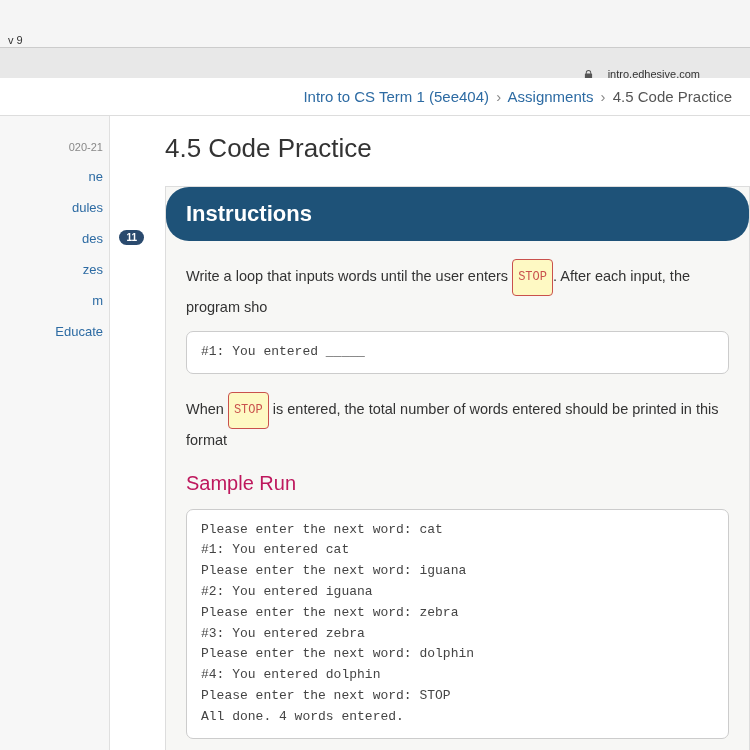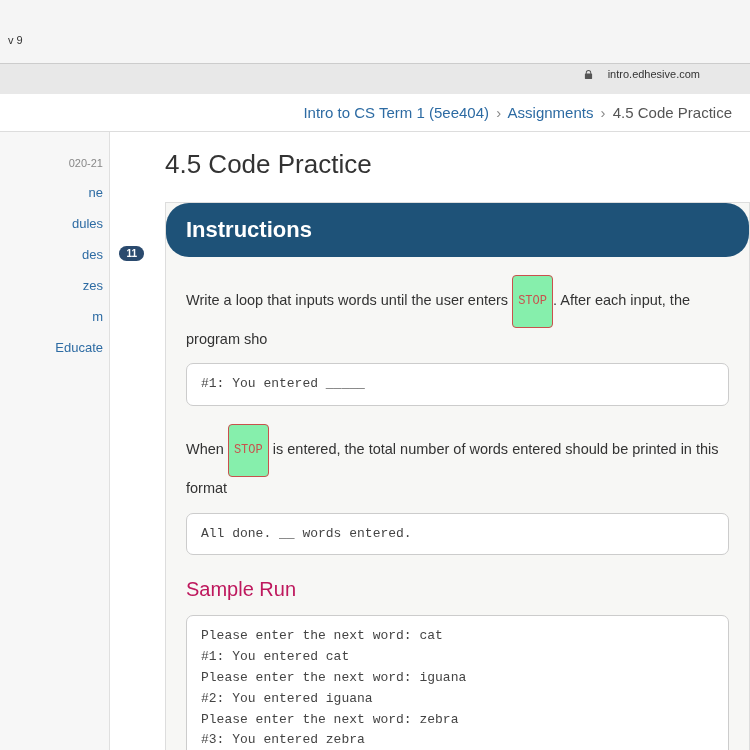--- a/index.html
+++ b/index.html
@@ -6,21 +6,21 @@
     body {
       font-family: -apple-system, BlinkMacSystemFont, "Segoe UI", Helvetica, Arial, sans-serif;
       background: #e8e8e8;
       width: 750px;
       height: 750px;
       overflow: hidden;
       position: relative;
     }
     .browser-chrome {
       background: #f5f5f5;
-      height: 64px;
+      height: 48px;
       position: relative;
       border-bottom: 1px solid #ccc;
     }
     .tab {
       position: absolute;
       top: 30px;
       left: 0;
       font-size: 11px;
       color: #333;
       padding: 4px 8px;
@@ -119,24 +119,24 @@
       font-size: 14.5px;
       color: #333;
       line-height: 1.6;
     }
     .instructions-body p { margin-bottom: 12px; }
     .stop-badge {
       display: inline-block;
       border: 1px solid #c9514d;
       color: #c9514d;
       border-radius: 4px;
-      padding: 16px 5px;
+      padding: 8px 5px;
       font-family: "Courier New", monospace;
       font-size: 12px;
-      background: #86efac;
+      background: #fef9c3;
       vertical-align: middle;
     }
     .code-block {
       background: #fff;
       border: 1px solid #ccc;
       border-radius: 7px;
       padding: 10px 14px;
       font-family: "Courier New", monospace;
       font-size: 13px;
       color: #444;
@@ -207,21 +207,20 @@
         <p>
           <span>Write a loop that inputs words until the user enters </span><span class="stop-badge">STOP</span><span>. After each input, the program sho</span>
         </p>
 
         <div class="code-block">#1: You entered _____</div>
 
         <p>
           <span>When </span><span class="stop-badge">STOP</span><span> is entered, the total number of words entered should be printed in this format</span>
         </p>
 
-        <div class="code-block">All done. __ words entered.</div>
 
         <div class="subheading">Sample Run</div>
 
         <div class="code-block">Please enter the next word: cat
 #1: You entered cat
 Please enter the next word: iguana
 #2: You entered iguana
 Please enter the next word: zebra
 #3: You entered zebra
 Please enter the next word: dolphin

